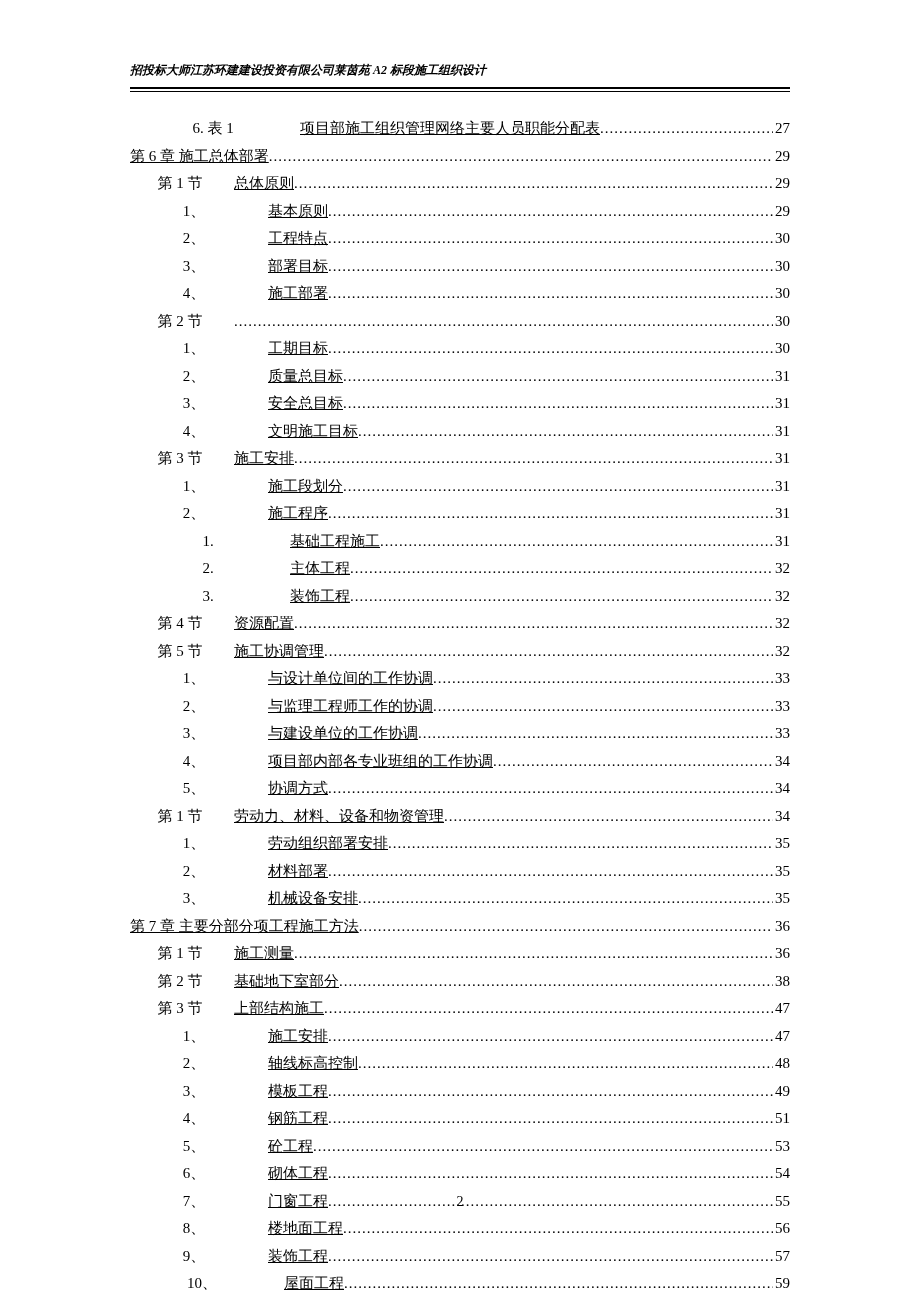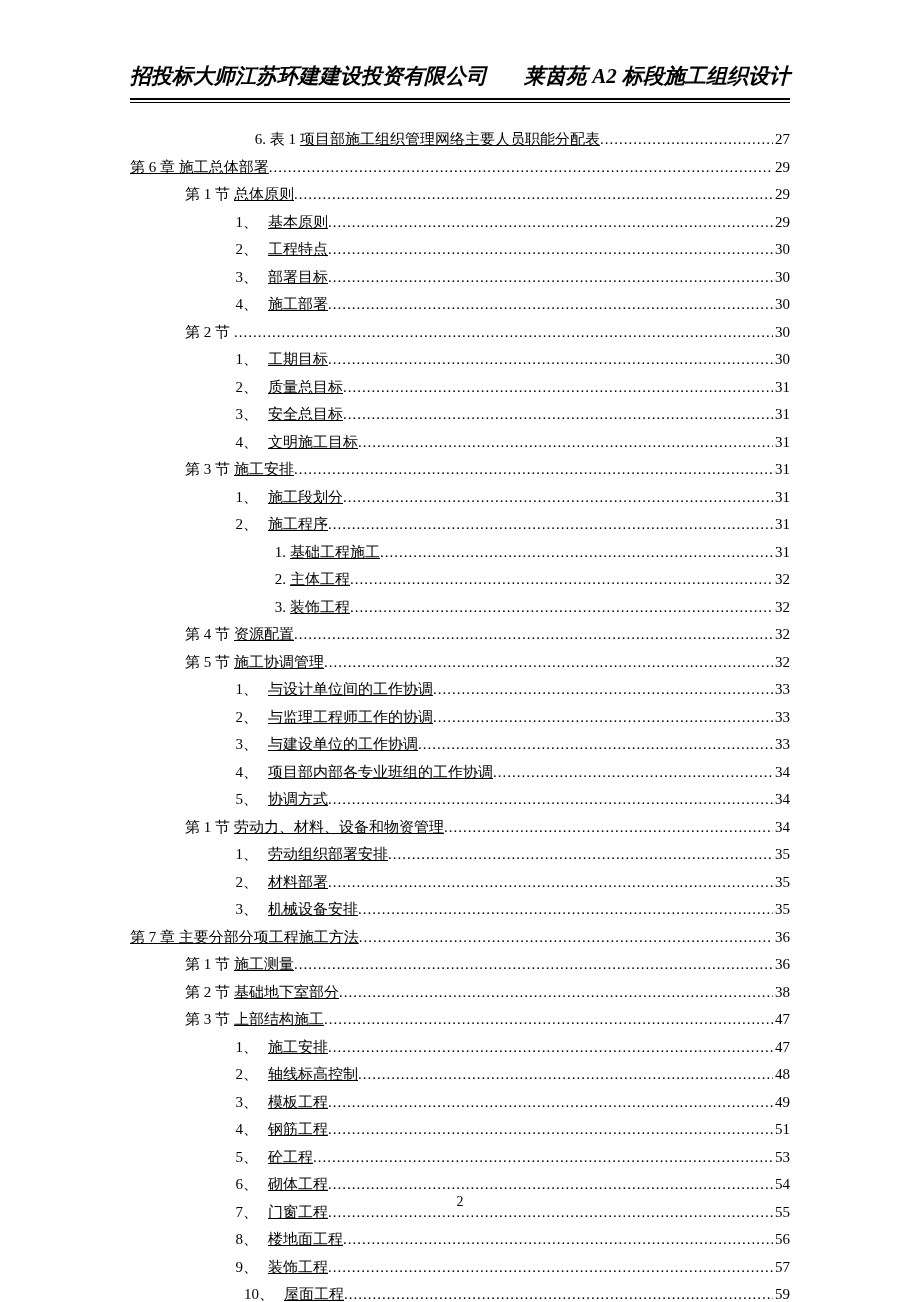--- a/index.html
+++ b/index.html
@@ -10,22 +10,22 @@
       font-family: "SimSun", "宋体", serif;
       font-size: 15px;
       color: #000;
       position: relative;
     }
     .page {
       padding: 62px 130px 40px 130px;
     }
     .header {
       display: flex;
-      justify-content: space-between;
-      font-size: 21px;
+      justify-content: flex-start;
+      font-size: 12px;
       font-style: italic;
       font-weight: bold;
       font-family: "KaiTi", "楷体", serif;
       padding-bottom: 6px;
       margin-bottom: 2px;
     }
     .header-underline-outer {
       border-top: 2px solid #000;
       margin-bottom: 2px;
     }
@@ -37,21 +37,21 @@
       line-height: 1.6;
     }
     .toc-row {
       display: flex;
       align-items: baseline;
       white-space: nowrap;
       margin-bottom: 3.5px;
     }
     .toc-label-cell {
       flex: 0 0 auto;
-      text-align: right;
+      text-align: center;
     }
     .toc-text {
       flex: 0 0 auto;
       text-decoration: underline;
     }
     .toc-leader {
       flex: 1 1 auto;
       overflow: hidden;
       letter-spacing: 1px;
     }

